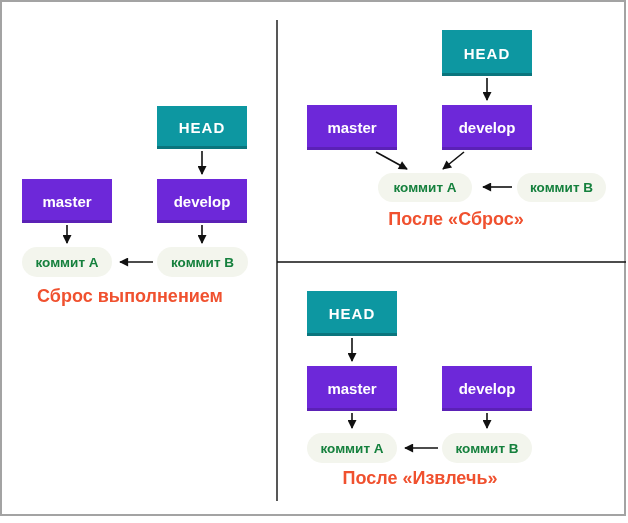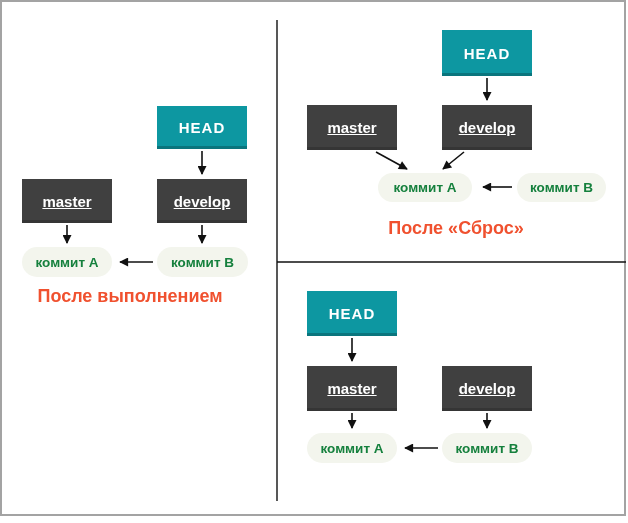--- a/index.html
+++ b/index.html
@@ -14,21 +14,21 @@
     position:absolute;left:0;top:0;width:626px;height:516px;
     border:2px solid #a3a3a3;box-sizing:border-box;
   }
   .arrows{position:absolute;left:0;top:0;width:628px;height:523px;}
   .node{
     position:absolute;display:flex;align-items:center;justify-content:center;
     font-weight:bold;box-sizing:border-box;text-align:center;
   }
   .box{color:#ffffff;font-size:15px;}
   .teal{background:#0d97a1;box-shadow:inset 0 -3px 0 rgba(0,0,0,0.22);}
-  .orange{background:#404040;box-shadow:inset 0 -3px 0 rgba(0,0,0,0.16);text-decoration:underline;}
+  .orange{background:#6d28d9;box-shadow:inset 0 -3px 0 rgba(0,0,0,0.16);}
   .head-box{letter-spacing:1px;}
   .pill{
     background:#f3f5ed;color:#15803d;border-radius:15px;font-size:13.5px;
   }
   .caption{
     position:absolute;color:#f0512f;font-weight:bold;font-size:18px;
     line-height:20px;text-align:center;
   }
 </style>
 </head>
@@ -63,29 +63,30 @@
     <line x1="487" y1="413" x2="487" y2="428" stroke="#111111" stroke-width="1.6" marker-end="url(#ah)"></line>
     <line x1="438" y1="448" x2="405" y2="448" stroke="#111111" stroke-width="1.6" marker-end="url(#ah)"></line>
   </svg>
 
   <div class="node box teal head-box" style="left:157px;top:106px;width:90px;height:43px;">HEAD</div>
   <div class="node box orange" style="left:22px;top:179px;width:90px;height:44px;">master</div>
   <div class="node box orange" style="left:157px;top:179px;width:90px;height:44px;">develop</div>
   <div class="node pill" style="left:22px;top:247px;width:90px;height:30px;">коммит A</div>
   <div class="node pill" style="left:157px;top:247px;width:91px;height:30px;">коммит B</div>
   <div class="caption" style="left:30px;top:286px;width:200px;">
-    <span>После выполнением</span><br>
+    <span>Сброс выполнением</span><br>
   </div>
 
   <div class="node box teal head-box" style="left:442px;top:30px;width:90px;height:46px;">HEAD</div>
   <div class="node box orange" style="left:307px;top:105px;width:90px;height:45px;">master</div>
   <div class="node box orange" style="left:442px;top:105px;width:90px;height:45px;">develop</div>
   <div class="node pill" style="left:378px;top:173px;width:94px;height:29px;">коммит A</div>
   <div class="node pill" style="left:517px;top:173px;width:89px;height:29px;">коммит B</div>
-  <div class="caption" style="left:346px;top:218px;width:220px;">После «Сброс»</div>
+  <div class="caption" style="left:346px;top:209px;width:220px;">После «Сброс»</div>
 
   <div class="node box teal head-box" style="left:307px;top:291px;width:90px;height:45px;">HEAD</div>
   <div class="node box orange" style="left:307px;top:366px;width:90px;height:45px;">master</div>
   <div class="node box orange" style="left:442px;top:366px;width:90px;height:45px;">develop</div>
   <div class="node pill" style="left:307px;top:433px;width:90px;height:30px;">коммит A</div>
   <div class="node pill" style="left:442px;top:433px;width:90px;height:30px;">коммит B</div>
+  <div class="caption" style="left:310px;top:468px;width:220px;">После «Извлечь»</div>
 
 </div>
 
 </body></html>

